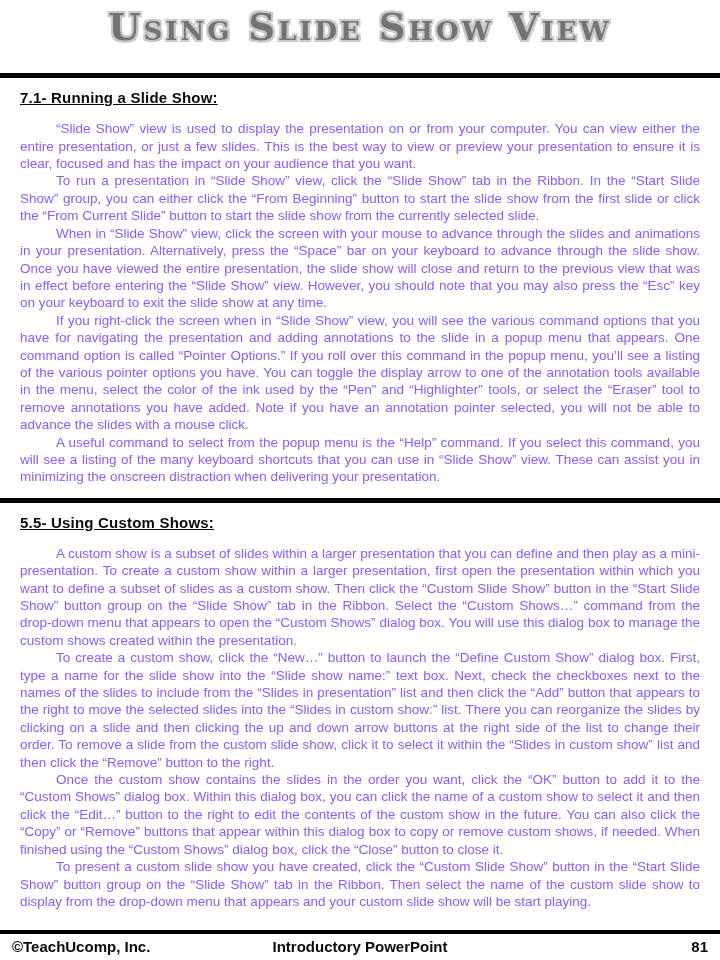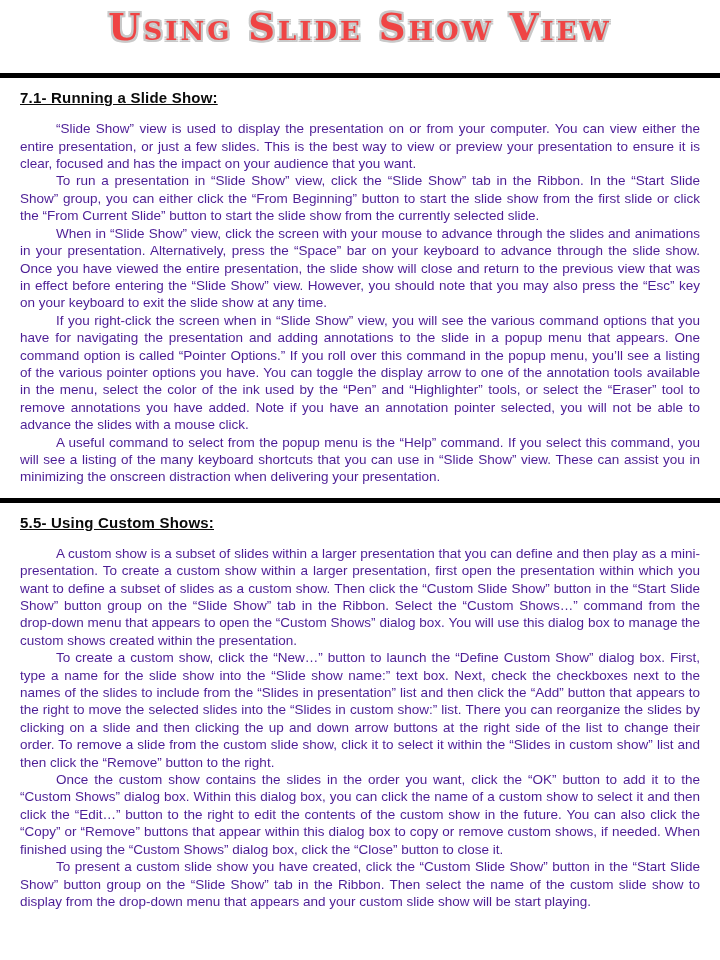--- a/index.html
+++ b/index.html
@@ -18,21 +18,21 @@
   }
   .page-title {
     margin-top: 4px;
     text-align: center;
     font-family: "DejaVu Serif", serif;
     font-variant: small-caps;
     font-weight: 700;
     font-size: 37px;
     line-height: 1.25;
     letter-spacing: 3px;
-    color: #ef4444;
+    color: #737373;
     text-shadow:
       -2px -2px 0 #c9c9c9, 2px -2px 0 #c9c9c9,
       -2px  2px 0 #c9c9c9, 2px  2px 0 #c9c9c9,
       -2px  0   0 #c9c9c9, 2px  0   0 #c9c9c9,
        0   -2px 0 #c9c9c9, 0    2px 0 #c9c9c9;
   }
   .rule {
     width: 100%;
     height: 5px;
     background: #000000;
@@ -50,21 +50,21 @@
     color: #0a0a0a;
   }
   .body-copy { margin-top: 14px; }
   .body-copy-2 { margin-top: 14px; }
   .section p {
     margin: 0;
     font-size: 13.5px;
     line-height: 17.4px;
     text-align: justify;
     text-indent: 36px;
-    color: #4c1d95;
+    color: #8b5cf6;
   }
   .footer {
     position: absolute;
     left: 0; right: 0; bottom: 0;
     background: #ffffff;
   }
   .footer-rule { height: 4px; background: #000000; }
   .footer-row {
     display: flex;
     align-items: baseline;
@@ -102,14 +102,22 @@
   <div class="section">
     <h2 class="section-heading">5.5- Using Custom Shows:</h2>
     <div class="body-copy body-copy-2">
       <p>A custom show is a subset of slides within a larger presentation that you can define and then play as a mini-presentation. To create a custom show within a larger presentation, first open the presentation within which you want to define a subset of slides as a custom show. Then click the “Custom Slide Show” button in the “Start Slide Show” button group on the “Slide Show” tab in the Ribbon. Select the “Custom Shows…” command from the drop-down menu that appears to open the “Custom Shows” dialog box. You will use this dialog box to manage the custom shows created within the presentation.</p>
       <p>To create a custom show, click the “New…” button to launch the “Define Custom Show” dialog box. First, type a name for the slide show into the “Slide show name:” text box. Next, check the checkboxes next to the names of the slides to include from the “Slides in presentation” list and then click the “Add” button that appears to the right to move the selected slides into the “Slides in custom show:” list. There you can reorganize the slides by clicking on a slide and then clicking the up and down arrow buttons at the right side of the list to change their order. To remove a slide from the custom slide show, click it to select it within the “Slides in custom show” list and then click the “Remove” button to the right.</p>
       <p>Once the custom show contains the slides in the order you want, click the “OK” button to add it to the “Custom Shows” dialog box. Within this dialog box, you can click the name of a custom show to select it and then click the “Edit…” button to the right to edit the contents of the custom show in the future. You can also click the “Copy” or “Remove” buttons that appear within this dialog box to copy or remove custom shows, if needed. When finished using the “Custom Shows” dialog box, click the “Close” button to close it.</p>
       <p>To present a custom slide show you have created, click the “Custom Slide Show” button in the “Start Slide Show” button group on the “Slide Show” tab in the Ribbon. Then select the name of the custom slide show to display from the drop-down menu that appears and your custom slide show will be start playing.</p>
     </div>
   </div>
 
+  <div class="footer">
+    <div class="footer-rule"></div>
+    <div class="footer-row">
+      <span class="footer-left">©TeachUcomp, Inc.</span>
+      <span class="footer-center">Introductory PowerPoint</span>
+      <span class="footer-right">81</span>
+    </div>
+  </div>
 
 </div>
 
 </body></html>

